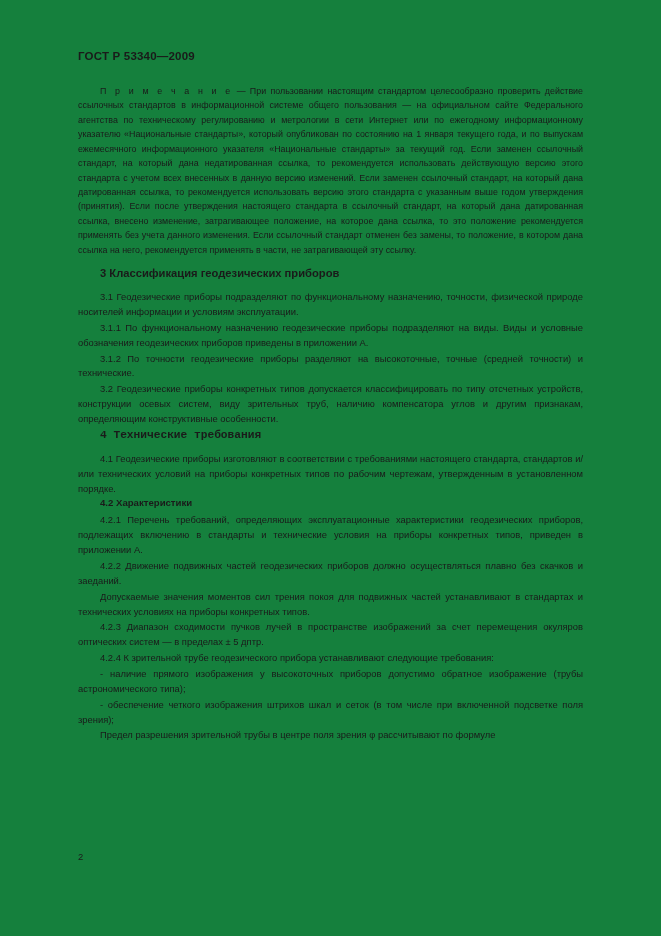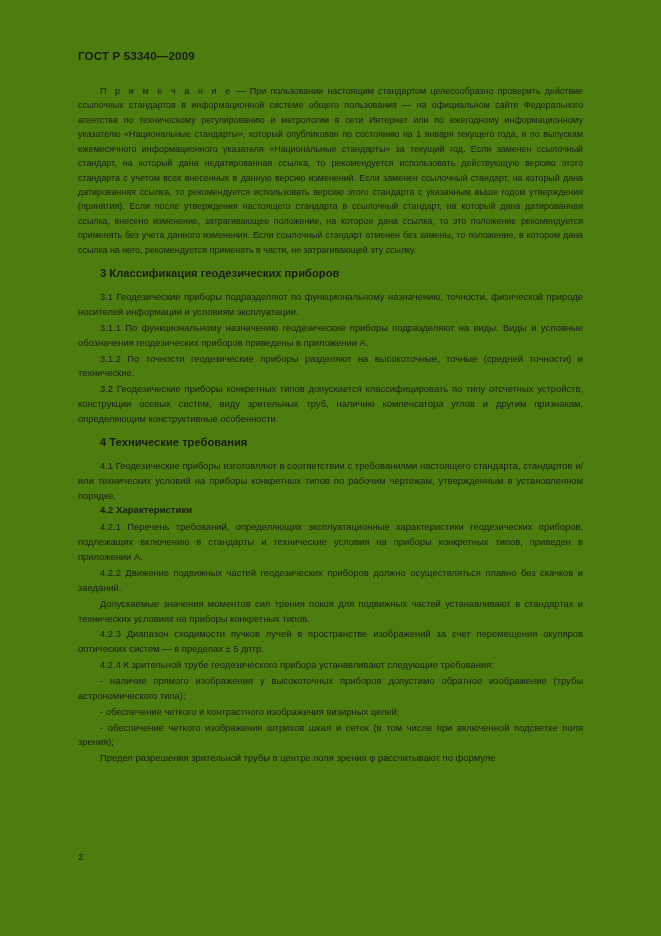--- a/index.html
+++ b/index.html
@@ -13,21 +13,21 @@
     font-family: "Liberation Sans", sans-serif;
     color: #1a1a1a;
     position: relative;
     overflow: hidden;
   }
   .page {
     position: absolute;
     left: 0; top: 0;
     width: 661px;
     height: 936px;
-    background: #4d7c0f;
+    background: #15803d;
   }
   .content {
     position: absolute;
     left: 78px;
     top: 50px;
     width: 505px;
   }
   .doc-header {
     font-size: 11.5px;
     font-weight: bold;
@@ -40,21 +40,21 @@
     text-align: justify;
     text-indent: 22px;
     margin-bottom: 10px;
   }
   .note-label {
     letter-spacing: 2.2px;
   }
   h2.section {
     font-size: 11.2px;
     font-weight: bold;
-    margin: 9px 0 11px 0;
+    margin: 2px 0 11px 0;
     padding-left: 22px;
   }
   h3.subsection {
     font-size: 9.6px;
     font-weight: bold;
     margin: 0 0 5px 0;
     padding-left: 22px;
   }
   p.para {
     font-size: 9.4px;
@@ -65,20 +65,21 @@
   }
   p.dash {
     font-size: 9.4px;
     line-height: 1.58;
     text-align: justify;
     margin: 0 0 1px 0;
     text-indent: 22px;
   }
   .gap-before {
     margin-top: 18px;
+    font-family: Liberation Mono, monospace;
   }
   .gap-small {
     margin-top: 9px;
   }
   .page-number {
     position: absolute;
     left: 78px;
     top: 851px;
     font-size: 9.4px;
   }
@@ -103,21 +104,20 @@
     <h2 class="section gap-before">4  Технические требования</h2>
     <p class="para">4.1 Геодезические приборы изготовляют в соответствии с требованиями настоящего стандарта, стандартов и/или технических условий на приборы конкретных типов по рабочим чертежам, утвержденным в установленном порядке.</p>
 
     <h3 class="subsection gap-small">4.2  Характеристики</h3>
     <p class="para">4.2.1 Перечень требований, определяющих эксплуатационные характеристики геодезических приборов, подлежащих включению в стандарты и технические условия на приборы конкретных типов, приведен в приложении А.</p>
     <p class="para">4.2.2 Движение подвижных частей геодезических приборов должно осуществляться плавно без скачков и заеданий.</p>
     <p class="para">Допускаемые значения моментов сил трения покоя для подвижных частей устанавливают в стандартах и технических условиях на приборы конкретных типов.</p>
     <p class="para">4.2.3 Диапазон сходимости пучков лучей в пространстве изображений за счет перемещения окуляров оптических систем — в пределах ± 5 дптр.</p>
     <p class="para">4.2.4 К зрительной трубе геодезического прибора устанавливают следующие требования:</p>
     <p class="dash">- наличие прямого изображения у высокоточных приборов допустимо обратное изображение (трубы астрономического типа);</p>
-    <p class="dash">- обеспечение четкого и контрастного изображения визирных целей;</p>
     <p class="dash">- обеспечение четкого изображения штрихов шкал и сеток (в том числе при включенной подсветке поля зрения);</p>
     <p class="para">Предел разрешения зрительной трубы в центре поля зрения φ рассчитывают по формуле</p>
 
   </div>
 
   <div class="page-number">2</div>
 
 </div>
 
 </body></html>

